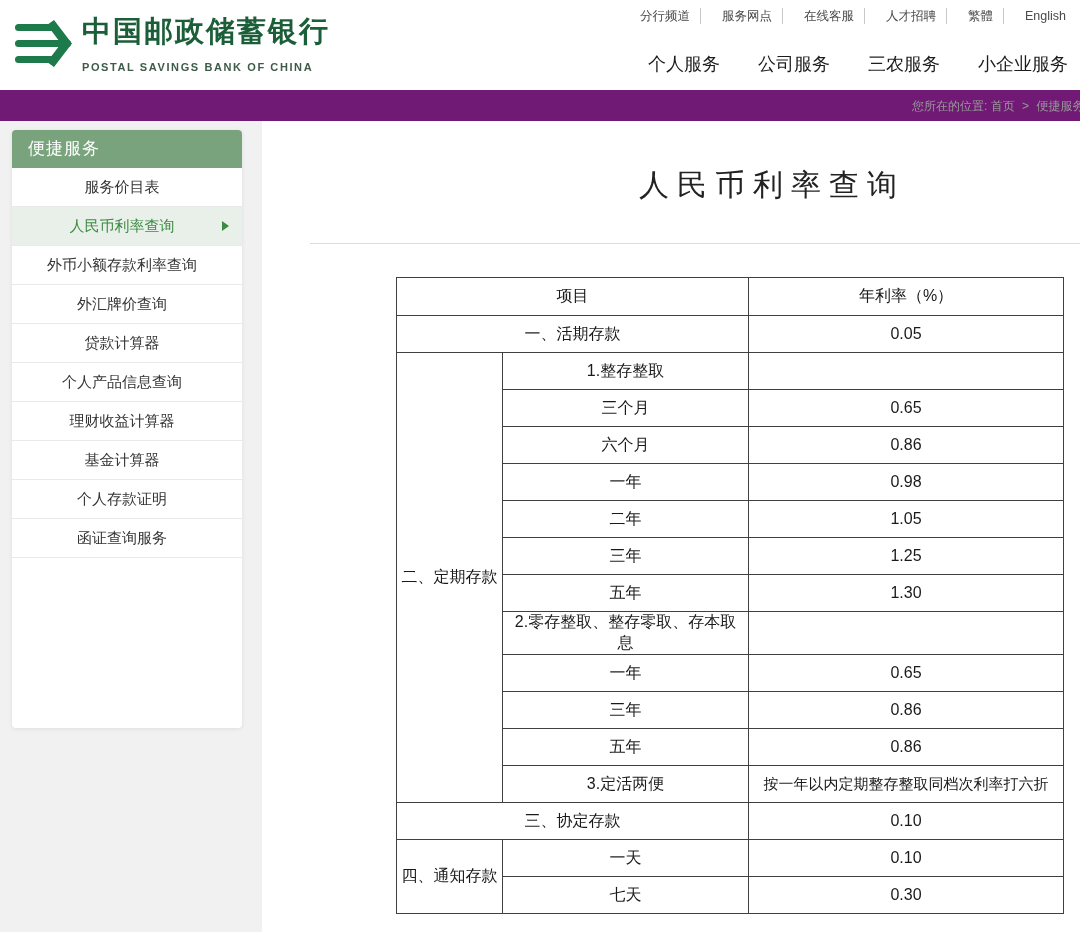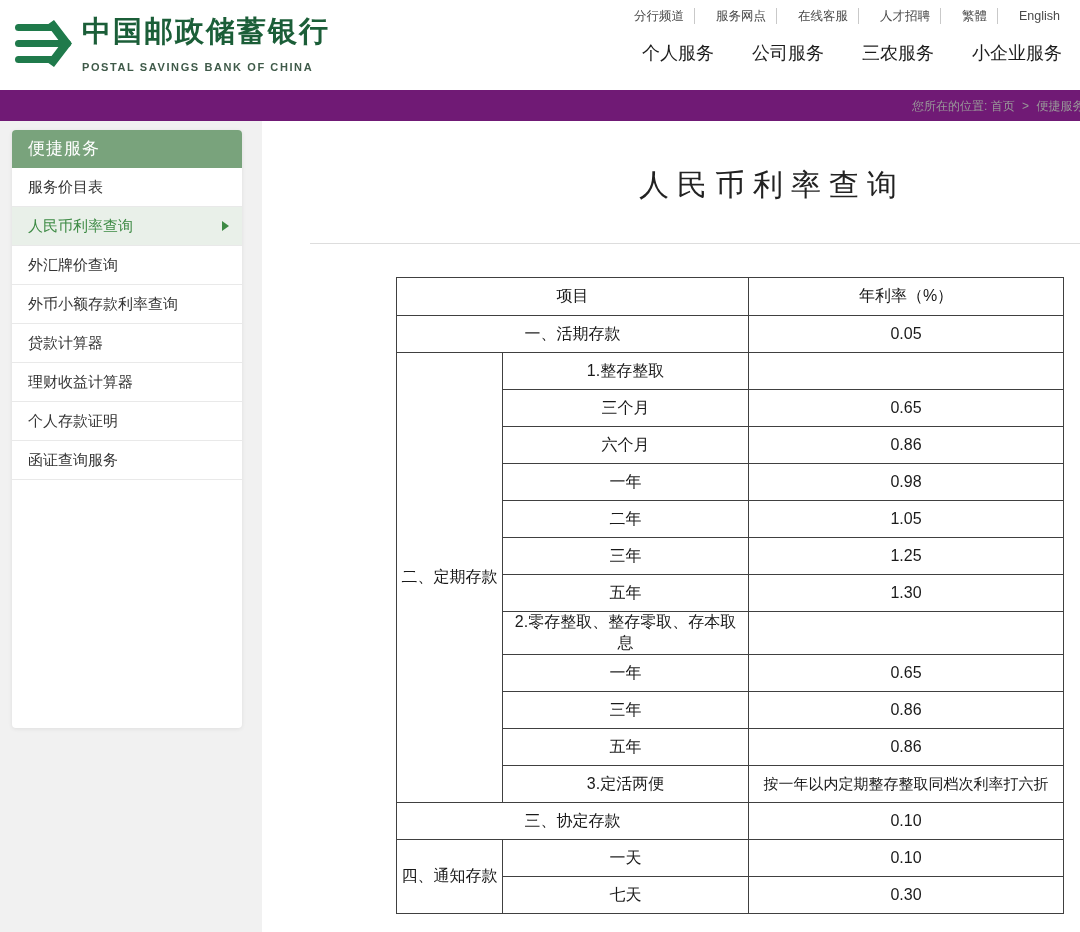--- a/index.html
+++ b/index.html
@@ -7,44 +7,44 @@
     font-family:"Liberation Sans","DejaVu Sans",sans-serif; }
   a { text-decoration:none; color:inherit; cursor:pointer; }
   ul { list-style:none; }
 
   
   .site-header { position:relative; height:90px; background:#fff; }
   .logo { position:absolute; left:14px; top:16px; display:flex; align-items:center; gap:10px; }
   .logo-mark { display:block; width:58px; height:52px; }
   .logo-cn { font-size:29px; font-weight:700; color:#1b5e38; letter-spacing:2px; line-height:1.1; }
   .logo-en { font-size:11px; color:#3f5a49; letter-spacing:1.6px; margin-top:13px; font-weight:700; }
-  .header-right { position:absolute; right:18px; top:8px; }
+  .header-right { position:absolute; right:12px; top:8px; }
   .utility-links { display:flex; justify-content:flex-end; align-items:center; font-size:12.5px; color:#4a4a4a; }
   .utility-links li { padding:0 10px; line-height:16px; }
   .utility-links li + li { border-left:1px solid #c9c9c9;padding-left:21px; }
   .utility-links li:last-child { padding-right:2px; }
-  .main-nav { display:flex; justify-content:flex-end; gap:38px; margin-top:17px; font-size:18px; color:#1c1c1c; }
+  .main-nav { display:flex; justify-content:flex-end; gap:38px; margin-top:28px; font-size:18px; color:#1c1c1c; }
 
   
   .breadcrumb-bar { position:relative; height:31px; background:#701a75; overflow:hidden; }
   .breadcrumb { position:absolute; left:912px; top:8px; font-size:12px; color:#999; white-space:nowrap; }
   .breadcrumb a { color:#999; }
   .breadcrumb .sep { margin:0 4px; }
 
   
   .page-body { position:relative; height:811px; background:#fff; }
   .left-bg { position:absolute; left:0; top:0; width:262px; height:100%; background:#f1f1f1; }
 
   
   .sidebar { position:absolute; left:12px; top:9px; width:230px; height:598px; background:#fff;
     border-radius:4px; overflow:hidden; box-shadow:0 1px 4px rgba(0,0,0,0.08); }
   .sidebar-header { height:38px; line-height:38px; background:#79a37c; color:#fff;
     font-size:17px; padding-left:16px; letter-spacing:1px; }
   .sidebar-list li { position:relative; padding:10px 26px 10px 16px; font-size:15px; color:#333;
-    line-height:18px; border-bottom:1px solid #e9e9e9; cursor:pointer; white-space:pre-line; }
+    line-height:18px; border-bottom:1px solid #e9e9e9; cursor:pointer; white-space:pre-line;text-align:center; }
   .sidebar-list li.active { background:#e9f0e9; color:#3d8a44; }
   .arrow-right { position:absolute; right:13px; top:50%; margin-top:-5px; width:0; height:0;
     border-left:7px solid #3d8a44; border-top:5px solid transparent; border-bottom:5px solid transparent; }
 
   
   .main { position:absolute; left:262px; top:0; width:1020px; height:811px; background:#fff; }
   .page-title { position:absolute; top:44px; left:0; width:1020px; text-align:center;
     font-size:30px; font-weight:500; color:#222; letter-spacing:8px; }
   .title-rule { position:absolute; top:122px; left:48px; width:1000px; height:1px; background:#ddd; }
 
@@ -108,24 +108,26 @@
 </div>
 
 <div class="page-body">
   <div class="left-bg"></div>
 
   <aside class="sidebar">
     <div class="sidebar-header">便捷服务</div>
     <ul class="sidebar-list">
       <li>服务价目表</li>
       <li class="active"><span>人民币利率查询</span><span class="arrow-right"></span></li>
+      <li>外币小额存款利率查询</li>
       <li>外汇牌价查询</li>
-      <li>外币小额存款利率查询</li>
       <li>贷款计算器</li>
+      <li>个人产品信息查询</li>
       <li>理财收益计算器</li>
+      <li>基金计算器</li>
       <li>个人存款证明</li>
       <li>函证查询服务</li>
     </ul>
   </aside>
 
   <main class="main">
     <h1 class="page-title">人民币利率查询</h1>
     <div class="title-rule"></div>
 
     <table class="rate-table">

